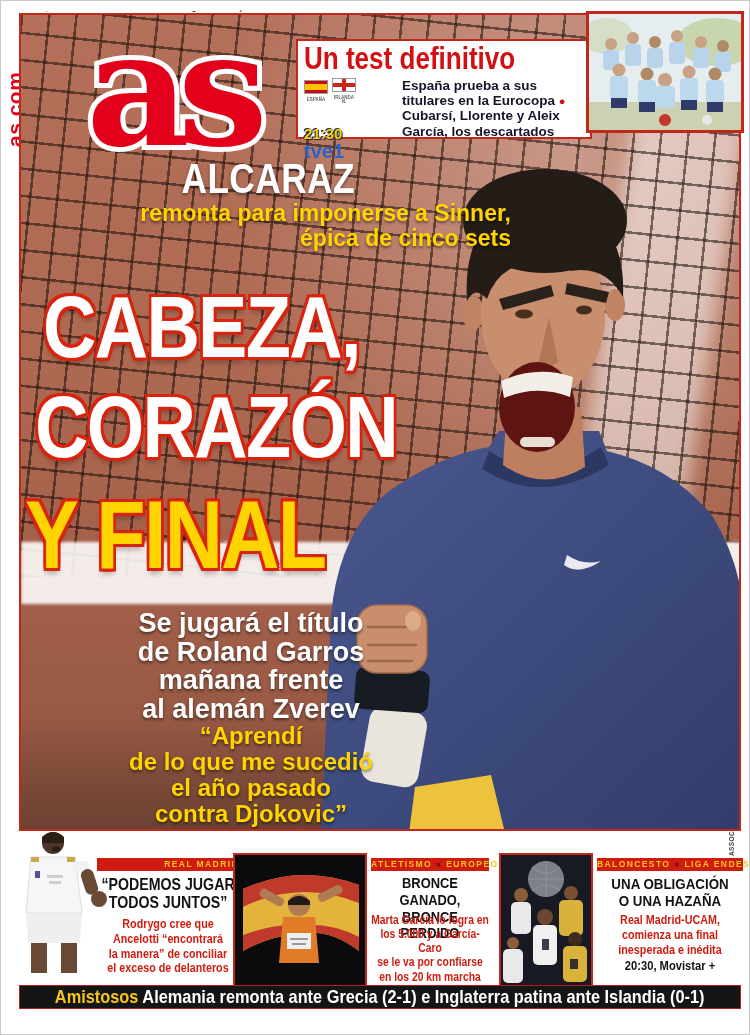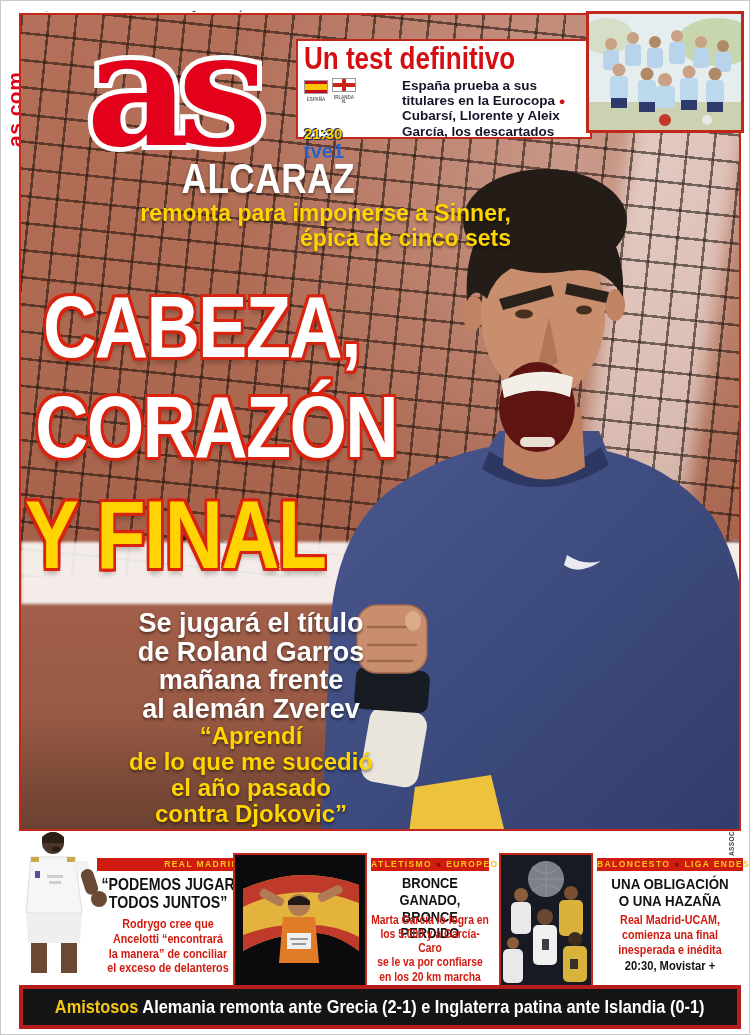--- a/index.html
+++ b/index.html
@@ -59,21 +59,21 @@
   
   .badge{background:#d01c10;color:#f5c518;font-size:8.5px;font-weight:bold;letter-spacing:1.4px;text-align:right;
          height:13px;line-height:13px;white-space:nowrap;}
   .badge .bdot{color:#7e0e06;}
   .bheadline{color:#121212;font-weight:bold;text-align:center;line-height:1.12;}
   .bbody{color:#d01c10;font-weight:bold;text-align:center;line-height:1.18;}
   .bextra{color:#121212;font-weight:bold;text-align:center;}
   .pframe{border:2px solid #c2271c;box-sizing:border-box;overflow:hidden;}
 
   
-  #footerbar{left:18px;top:984px;width:722px;height:44px;background:#151515;border:4px solid #b91c1c;box-sizing:border-box;
+  #footerbar{left:18px;top:984px;width:722px;height:24px;background:#151515;border:1px solid #b91c1c;box-sizing:border-box;
      display:flex;align-items:center;justify-content:center;white-space:nowrap;}
   .ftr{font-size:19px;font-weight:bold;}
   .ftr .lab{color:#f5c518;} .ftr .txt{color:#fff;}
 </style>
 </head>
 <body>
 
 <div id="page">
 
   <div class="abs dateline" style="left:36px;top:10px;">

